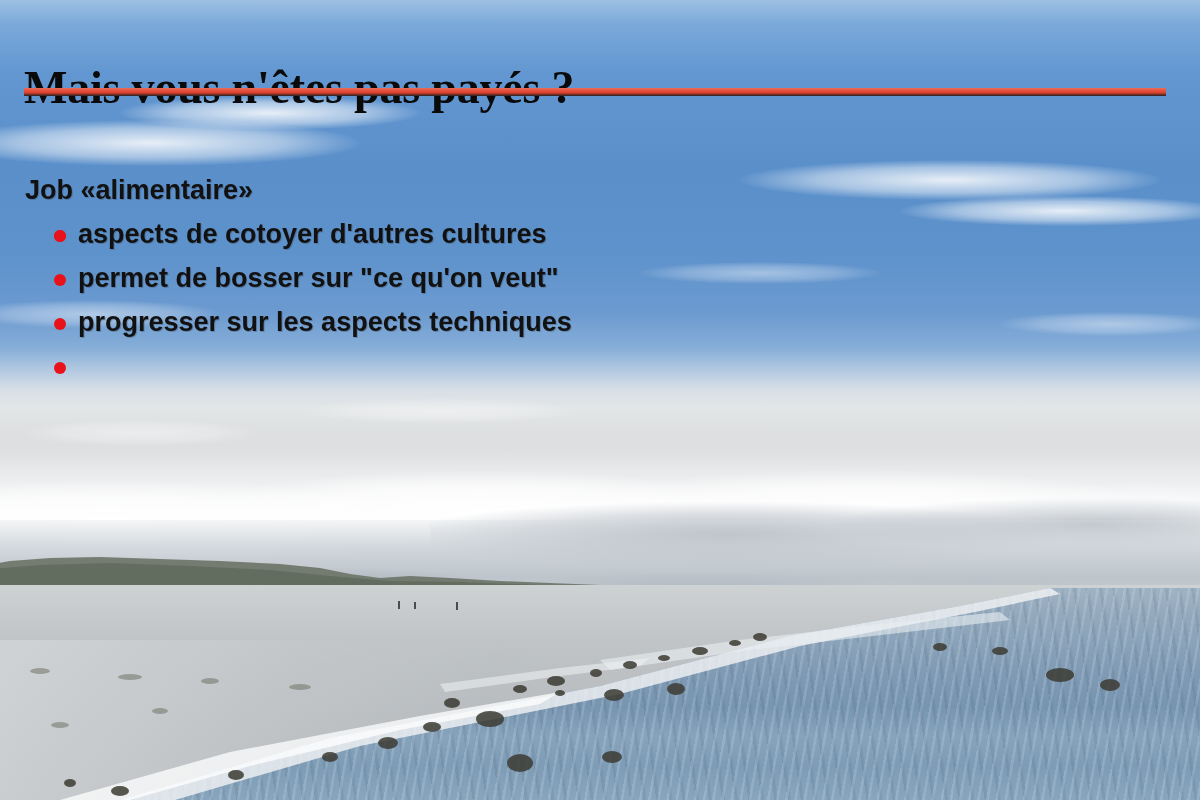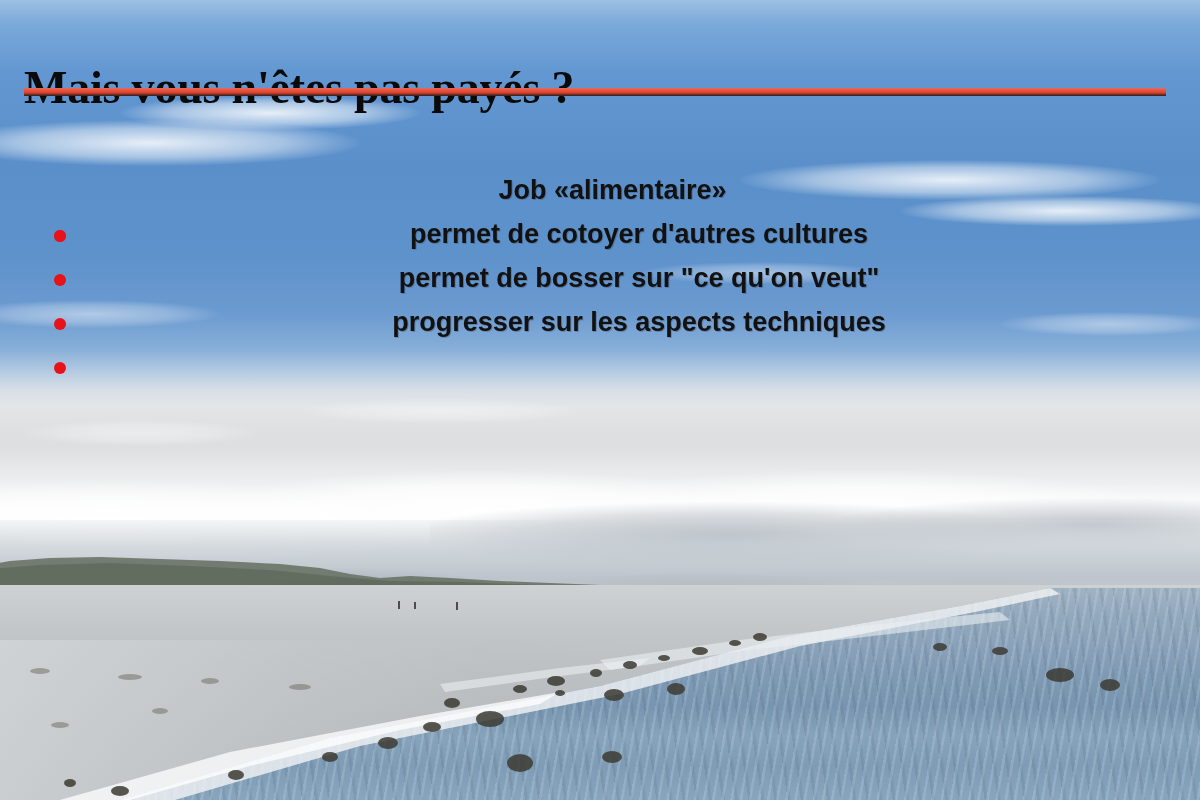--- a/index.html
+++ b/index.html
@@ -165,21 +165,20 @@
     width: 1142px;
     height: 8px;
     background: linear-gradient(to bottom, #e96a5a 0%, #e8503c 35%, #d8402c 62%, #4a2a26 88%, #3a2220 100%);
   }
 
   .body {
     position: absolute;
     left: 0;
     top: 168px;
     width: 1200px;
-    text-align: center;
   }
   .line1 {
     font-size: 27px;
     font-weight: bold;
     color: #111;
     margin: 0 0 0 25px;
     padding: 0;
     line-height: 44px;
     text-shadow: 1px 1px 0 rgba(60,70,85,0.35);
     white-space: nowrap;
@@ -312,21 +311,21 @@
   <div class="title-rule"></div>
 
   <div class="body">
     <p class="line1">Job «alimentaire»</p>
     <ul class="bullets">
       <li class="bullet-item">
         <span class="bullet-dot"></span>
       </li>
       <li class="bullet-item">
         <span class="bullet-dot"></span>
-        <span>permet de cotoyer d'autres cultures</span>
+        <span>aspects de cotoyer d'autres cultures</span>
       </li>
       <li class="bullet-item">
         <span class="bullet-dot"></span>
         <span>permet de bosser sur "ce qu'on veut"</span>
       </li>
       <li class="bullet-item">
         <span class="bullet-dot"></span>
         <span>progresser sur les aspects techniques</span>
       </li>
       <li class="bullet-item">

